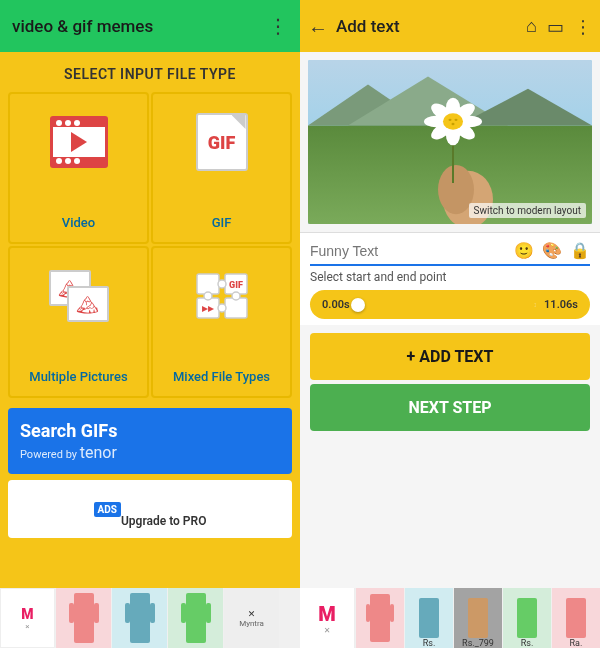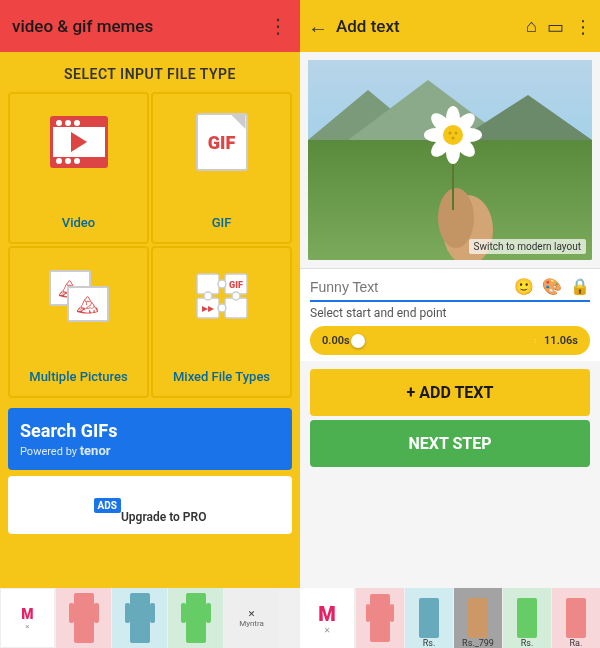--- a/index.html
+++ b/index.html
@@ -8,21 +8,21 @@
     
     .left-panel {
       width: 300px;
       height: 648px;
       background: #f5c518;
       display: flex;
       flex-direction: column;
     }
 
     .left-header {
-      background: #ef4444;
+      background: #22c55e;
       padding: 14px 12px;
       display: flex;
       align-items: center;
       justify-content: space-between;
     }
     .left-header-title {
       font-size: 17px;
       font-weight: 500;
       color: #1a1a1a;
     }
@@ -172,21 +172,21 @@
     .search-gifs-text {
       font-size: 18px;
       font-weight: 700;
       color: white;
     }
     .tenor-text {
       font-size: 11px;
       color: rgba(255,255,255,0.85);
       margin-top: 2px;
     }
-    .tenor-brand { font-weight: 700; font-size: 13px; }
+    .tenor-brand { font-weight: 400; font-size: 16px; }
 
     .upgrade-btn {
       margin: 0 8px;
       background: white;
       border-radius: 4px;
       padding: 10px;
       display: flex;
       align-items: center;
       justify-content: center;
       cursor: pointer;
@@ -275,21 +275,21 @@
     }
     .header-icon {
       font-size: 18px;
       color: #333;
       cursor: pointer;
     }
 
     .preview-area {
       background: #e0e0e0;
       margin: 8px;
-      height: 200px;
+      height: 164px;
       border-radius: 2px;
       overflow: hidden;
       position: relative;
       display: flex;
       align-items: center;
       justify-content: center;
     }
 
     
     .flower-preview {

